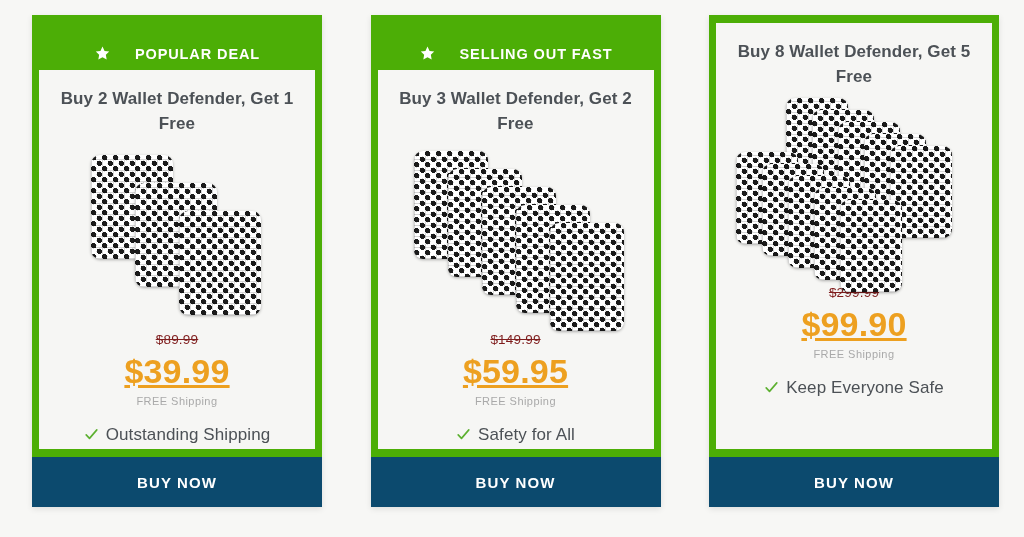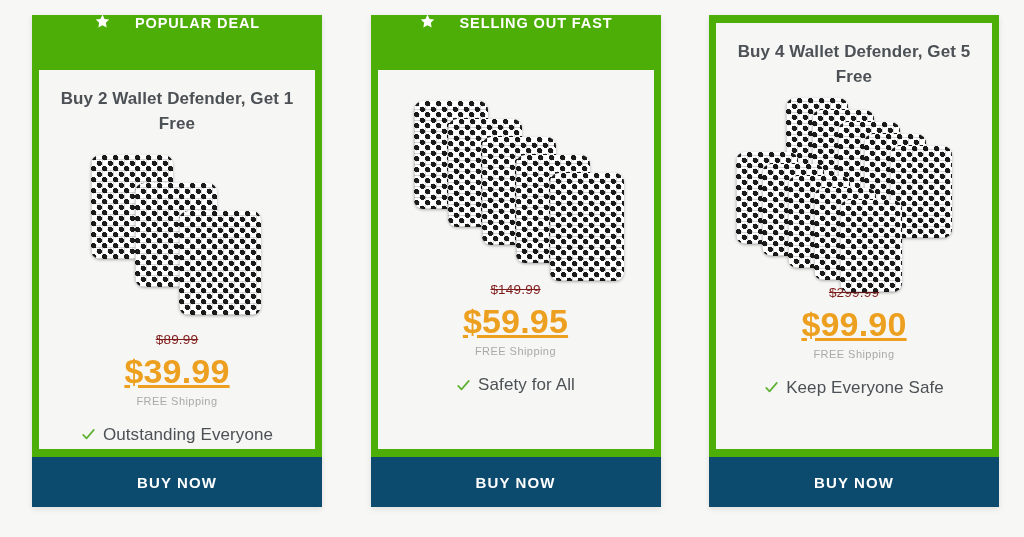--- a/index.html
+++ b/index.html
@@ -42,21 +42,21 @@
     display: flex;
     flex-direction: column;
     box-shadow: 0 2px 6px rgba(0,0,0,0.10);
   }
 
   .card-header {
     height: 47px;
     flex: 0 0 47px;
     background: #4cae06;
     display: flex;
-    align-items: flex-start;
+    align-items: flex-end;
     justify-content: center;
     gap: 24px;
   }
 
   .star-icon {
     display: block;
     width: 17px;
     height: 17px;
     margin-top: -2px;
   }
@@ -228,38 +228,39 @@
         <div class="price-area">
           <div class="old-price">$89.99</div>
           <div class="new-price">$39.99</div>
           <div class="shipping">FREE Shipping</div>
         </div>
 
         <div class="feature">
           <svg class="check-icon" viewBox="0 0 24 24" aria-hidden="true">
             <path fill="none" stroke="#5cb030" stroke-width="2.6" stroke-linecap="round" stroke-linejoin="round" d="M3.5 12.6l5.3 5.6L20.5 4.6"></path>
           </svg>
-          <span class="feature-label">Outstanding Everyone</span>
+          <span class="feature-label">Outstanding Shipping</span>
         </div>
       </div>
 
       <button class="cta">
         <span class="cta-label">BUY NOW</span>
       </button>
     </div>
 
     <div class="card">
       <div class="card-header">
         <svg class="star-icon" viewBox="0 0 24 24" aria-hidden="true">
           <path fill="#ffffff" d="M12 2.2l2.9 6.1 6.6.9-4.8 4.6 1.2 6.6-5.9-3.2-5.9 3.2 1.2-6.6L2.5 9.2l6.6-.9z"></path>
         </svg>
         <span class="header-label">SELLING OUT FAST</span>
       </div>
 
       <div class="card-body">
+        <div class="deal-title">Buy 3 Wallet Defender, Get 2 Free</div>
 
         <div class="product-stage">
           <div class="sleeve" style="left:28px;  top:6px;  width:74px; height:108px;"></div>
           <div class="sleeve" style="left:62px;  top:24px; width:74px; height:108px;"></div>
           <div class="sleeve" style="left:96px;  top:42px; width:74px; height:108px;"></div>
           <div class="sleeve" style="left:130px; top:60px; width:74px; height:108px;"></div>
           <div class="sleeve" style="left:164px; top:78px; width:74px; height:108px;"></div>
         </div>
 
         <div class="price-area">
@@ -277,21 +278,21 @@
       </div>
 
       <button class="cta">
         <span class="cta-label">BUY NOW</span>
       </button>
     </div>
 
     <div class="card">
 
       <div class="card-body">
-        <div class="deal-title">Buy 4 Wallet Defender, Get 5 Free</div>
+        <div class="deal-title">Buy 8 Wallet Defender, Get 5 Free</div>
 
         <div class="product-stage">
 
           <div class="sleeve" style="left:62px;  top:0px;  width:62px; height:92px;"></div>
           <div class="sleeve" style="left:88px;  top:12px; width:62px; height:92px;"></div>
           <div class="sleeve" style="left:114px; top:24px; width:62px; height:92px;"></div>
           <div class="sleeve" style="left:140px; top:36px; width:62px; height:92px;"></div>
           <div class="sleeve" style="left:166px; top:48px; width:62px; height:92px;"></div>
 
           <div class="sleeve" style="left:12px;  top:54px;  width:62px; height:92px;"></div>

